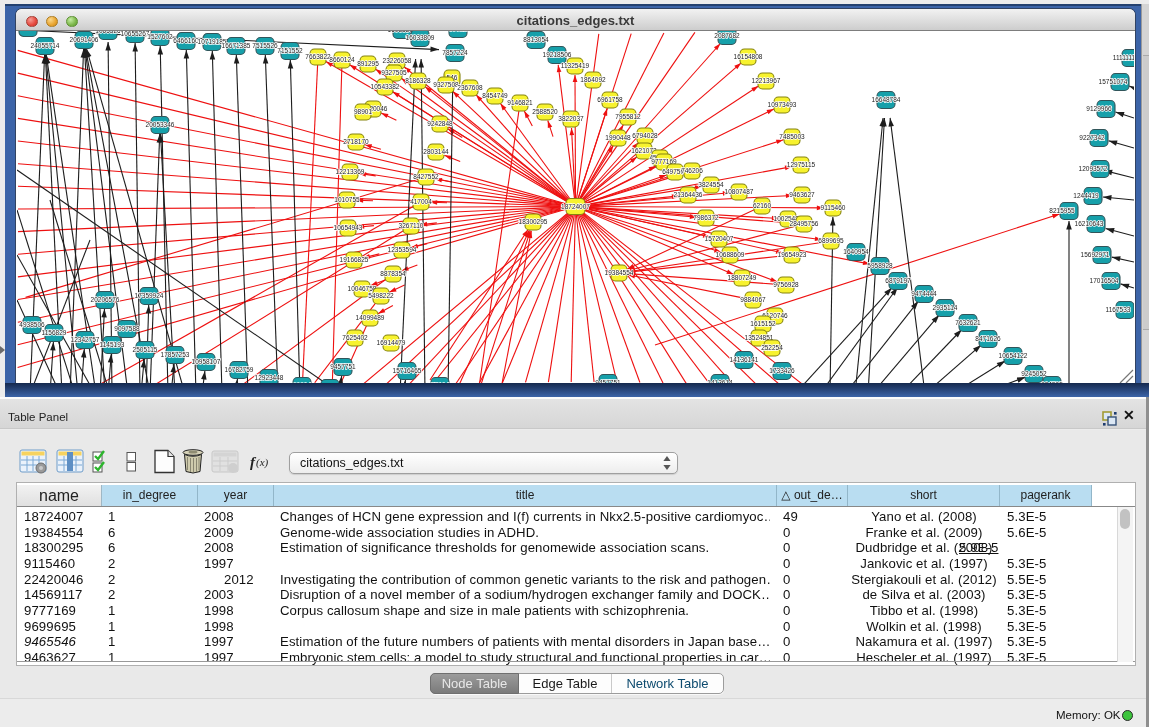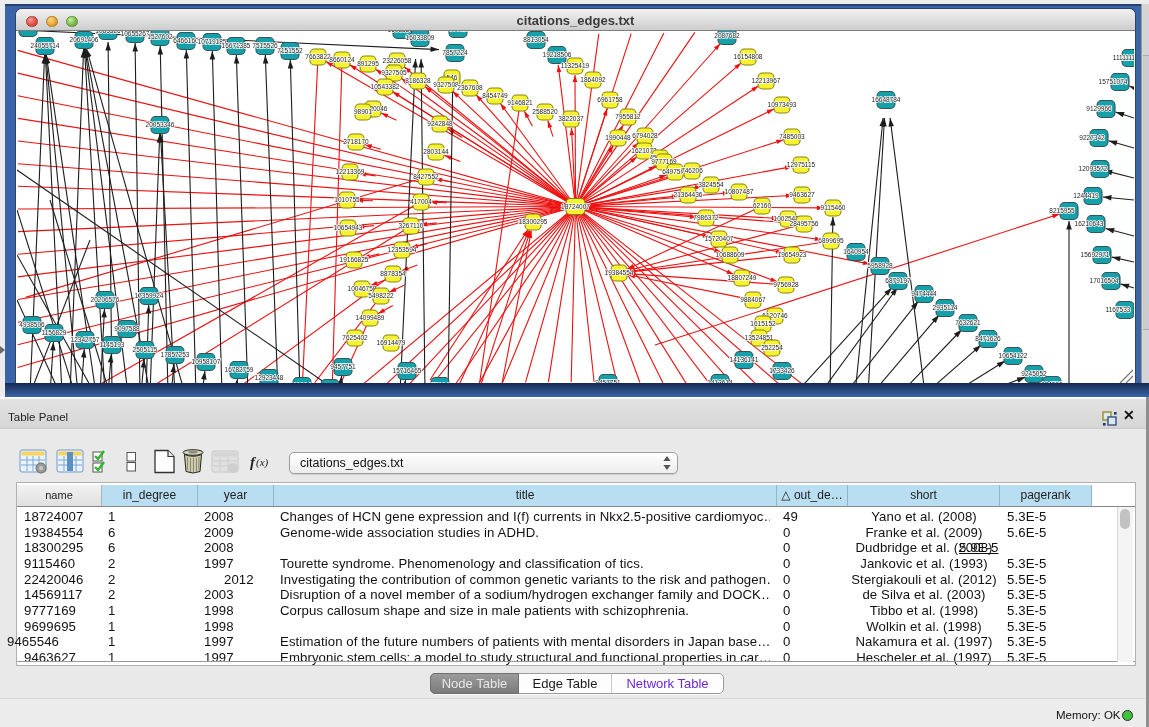--- a/index.html
+++ b/index.html
@@ -665,21 +665,21 @@
 
 <div class="abs" style="left:289px;top:452px;width:389px;height:22px;border:1px solid #9f9f9f;border-radius:5px;background:linear-gradient(#ffffff,#ededed);box-shadow:0 1px 1px rgba(0,0,0,.12);"></div>
 <div class="abs" style="left:300px;top:456px;font-size:12.5px;color:#111;">citations_edges.txt</div>
 <svg class="abs" style="left:662px;top:456px;" width="10" height="14">
  <path d="M5 0l3.6 5H1.4z" fill="#555"></path>
     <path d="M5 14l3.6-5H1.4z" fill="#555"></path>
 </svg>
 
 <div class="abs" style="left:16px;top:482px;width:1120px;height:184px;background:#fff;border:1px solid #b0b0b0;"></div>
 
-<div class="abs thead" style="left:17px;top:485px;width:85px;height:21px;background:linear-gradient(#f2f2f2,#e0e0e0);border-right:1px solid #9fb7c4;text-align:center;font-size:11px;color:#222;line-height:21px;">name</div>
+<div class="abs thead" style="left:17px;top:485px;width:85px;height:21px;background:linear-gradient(#f2f2f2,#e0e0e0);border-right:1px solid #9fb7c4;text-align:center;font-size:16px;color:#222;line-height:21px;">name</div>
 <div class="abs thead" style="left:102px;top:485px;width:96px;height:21px;background:#b9ddf1;border-right:1px solid #92b6c9;text-align:center;font-size:12px;color:#222;line-height:21px;">in_degree</div>
 <div class="abs thead" style="left:198px;top:485px;width:76px;height:21px;background:#b9ddf1;border-right:1px solid #92b6c9;text-align:center;font-size:12px;color:#222;line-height:21px;">year</div>
 <div class="abs thead" style="left:274px;top:485px;width:503px;height:21px;background:#b9ddf1;border-right:1px solid #92b6c9;text-align:center;font-size:12px;color:#222;line-height:21px;">title</div>
 <div class="abs thead" style="left:777px;top:485px;width:71px;height:21px;background:#b9ddf1;border-right:1px solid #92b6c9;text-align:center;font-size:12px;color:#222;line-height:21px;">△ out_de…</div>
 <div class="abs thead" style="left:848px;top:485px;width:152px;height:21px;background:#b9ddf1;border-right:1px solid #92b6c9;text-align:center;font-size:12px;color:#222;line-height:21px;">short</div>
 <div class="abs thead" style="left:1000px;top:485px;width:92px;height:21px;background:#b9ddf1;border-right:1px solid #92b6c9;text-align:center;font-size:12px;color:#222;line-height:21px;">pagerank</div>
 <div class="abs" style="left:17px;top:506px;width:1118px;height:1px;background:#888;"></div>
 <style>.trow span{position:absolute;font-size:13.2px;color:#111;white-space:nowrap;letter-spacing:0.1px;}
 .trow{position:absolute;left:0;top:0;width:1149px;height:15px;}</style>
 <div class="trow" style="top:509px;">
@@ -697,31 +697,31 @@
     <span style="left:204px;">2009</span>
 <span style="left:280px;max-width:490px;overflow:hidden;display:inline-block;">Genome-wide association studies in ADHD.</span>
     <span style="left:783px;">0</span>
 <span style="left:848px;width:152px;text-align:center;">Franke et al. (2009)</span>
     <span style="left:1007px;">5.6E-5</span>
   </div>
 <div class="trow" style="top:540.3199999999999px;">
 <span style="left:24px;">18300295</span>
     <span style="left:108px;">6</span>
     <span style="left:204px;">2008</span>
+<span style="left:280px;max-width:490px;overflow:hidden;display:inline-block;">Estimation of significance thresholds for genomewide association scans.</span>
     <span style="left:783px;">0</span>
 <span style="left:848px;width:152px;text-align:center;">Dudbridge et al. (2008)</span>
     <span style="left:959px;text-decoration:underline;">5.9E-5</span>
   </div>
 <div class="trow" style="top:555.9799999999999px;">
 <span style="left:24px;">9115460</span>
     <span style="left:108px;">2</span>
     <span style="left:204px;">1997</span>
-<span style="left:280px;max-width:490px;overflow:hidden;display:inline-block;">Tourette syndrome. Phenomenology and classification of tics.</span>
-    <span style="left:783px;">0</span>
-<span style="left:848px;width:152px;text-align:center;">Jankovic et al. (1993)</span>
+    <span style="left:783px;">0</span>
+<span style="left:848px;width:152px;text-align:center;">Jankovic et al. (1997)</span>
     <span style="left:1007px;">5.3E-5</span>
   </div>
 <div class="trow" style="top:571.6399999999999px;">
 <span style="left:24px;">22420046</span>
     <span style="left:108px;">2</span>
     <span style="left:204px;margin-left:20px;">2012</span>
 <span style="left:280px;max-width:490px;overflow:hidden;display:inline-block;">Investigating the contribution of common genetic variants to the risk and pathogen…</span>
     <span style="left:783px;">0</span>
 <span style="left:848px;width:152px;text-align:center;">Stergiakouli et al. (2012)</span>
     <span style="left:1007px;">5.5E-5</span>
@@ -746,21 +746,21 @@
   </div>
 <div class="trow" style="top:618.6199999999998px;text-decoration:underline;">
 <span style="left:24px;">9699695</span>
     <span style="left:108px;">1</span>
     <span style="left:204px;">1998</span>
     <span style="left:783px;">0</span>
 <span style="left:848px;width:152px;text-align:center;">Wolkin et al. (1998)</span>
     <span style="left:1007px;">5.3E-5</span>
   </div>
 <div class="trow" style="top:634.2799999999997px;">
-<span style="left:7px;">9465546</span>
+<span style="left:24px;font-style:italic;">9465546</span>
     <span style="left:108px;">1</span>
     <span style="left:204px;">1997</span>
 <span style="left:280px;max-width:490px;overflow:hidden;display:inline-block;">Estimation of the future numbers of patients with mental disorders in Japan base…</span>
     <span style="left:783px;">0</span>
 <span style="left:848px;width:152px;text-align:center;">Nakamura et al. (1997)</span>
     <span style="left:1007px;">5.3E-5</span>
   </div>
 <div class="trow" style="top:649.9399999999997px;">
 <span style="left:24px;">9463627</span>
     <span style="left:108px;">1</span>
@@ -772,19 +772,19 @@
   </div>
 
 <div class="abs" style="left:17px;top:661px;width:1118px;height:1px;background:#999;"></div>
 
 <div class="abs" style="left:1117px;top:507px;width:16px;height:155px;background:#f4f4f4;border-left:1px solid #d8d8d8;"></div>
 <div class="abs" style="left:1120px;top:509px;width:10px;height:20px;background:#c2c2c2;border-radius:5px;"></div>
 
 <div class="abs" style="left:430px;top:673px;width:294px;height:21px;border:1px solid #9c9c9c;border-radius:5px;background:#fdfdfd;box-shadow:0 1px 0 rgba(255,255,255,.7);"></div>
 <div class="abs" style="left:430px;top:673px;width:89px;height:21px;border-radius:5px 0 0 5px;background:linear-gradient(#9b9b9b,#7b7b7b);border:1px solid #6f6f6f;color:#e8e8e8;text-align:center;font-size:13px;line-height:20px;">Node Table</div>
 <div class="abs" style="left:519px;top:674px;width:93px;height:19px;color:#1a1a1a;text-align:center;font-size:13px;line-height:19px;border-right:1px solid #c9c9c9;">Edge Table</div>
-<div class="abs" style="left:612px;top:674px;width:111px;height:19px;color:#6d28d9;text-align:center;font-size:13px;line-height:19px;">Network Table</div>
+<div class="abs" style="left:612px;top:674px;width:111px;height:19px;color:#0c4a6e;text-align:center;font-size:13px;line-height:19px;">Network Table</div>
 
 <div class="abs" style="left:0;top:698px;width:1149px;height:29px;background:#ececec;border-top:1px solid #d8d8d8;"></div>
 <div class="abs" style="left:1056px;top:709px;font-size:11.5px;color:#111;">Memory: OK</div>
 <div class="abs" style="left:1122px;top:710px;width:11px;height:11px;border-radius:50%;background:#3dc43d;border:1.5px solid #2a2a2a;"></div>
 
 <div class="abs" style="left:1146px;top:397px;width:3px;height:330px;background:#8f8f8f;"></div>
 
 </body></html>

